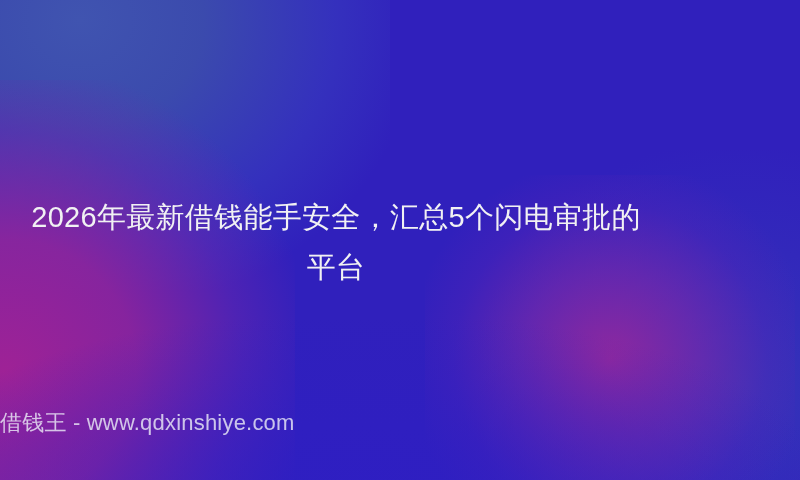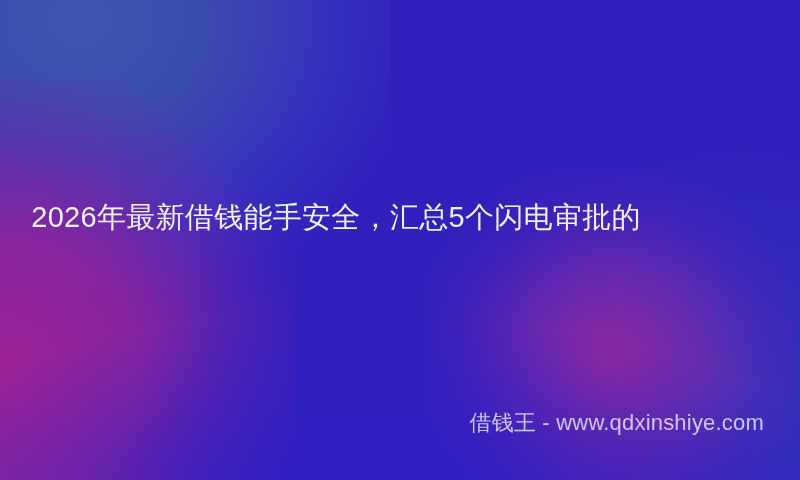--- a/index.html
+++ b/index.html
@@ -88,21 +88,21 @@
     line-height: 50px;
     letter-spacing: 0.3px;
     white-space: nowrap;
   }
   
   #watermark {
     position: absolute;
     left: 0;
     top: 408px;
     width: 800px;
-    text-align: right;
+    text-align: left;
     padding-right: 36px;
     box-sizing: border-box;
   }
   #watermark-text {
     color: rgba(236, 238, 248, 0.80);
     font-size: 22px;
     font-weight: 300;
     letter-spacing: 0.2px;
     white-space: nowrap;
   }
@@ -113,19 +113,20 @@
 <div id="cover">
 
   <div class="blob" id="blob-slate"></div>
   <div class="blob" id="blob-deepblue-right"></div>
   <div class="blob" id="blob-magenta-left"></div>
   <div class="blob" id="blob-magenta-right"></div>
   <div class="blob" id="blob-bottom-wash"></div>
 
   <div id="title-block">
     <span class="title-line">2026年最新借钱能手安全，汇总5个闪电审批的</span>
+    <span class="title-line">平台</span>
   </div>
 
   <div id="watermark">
     <span id="watermark-text">借钱王 - www.qdxinshiye.com</span>
   </div>
 
 </div>
 
 </body></html>

